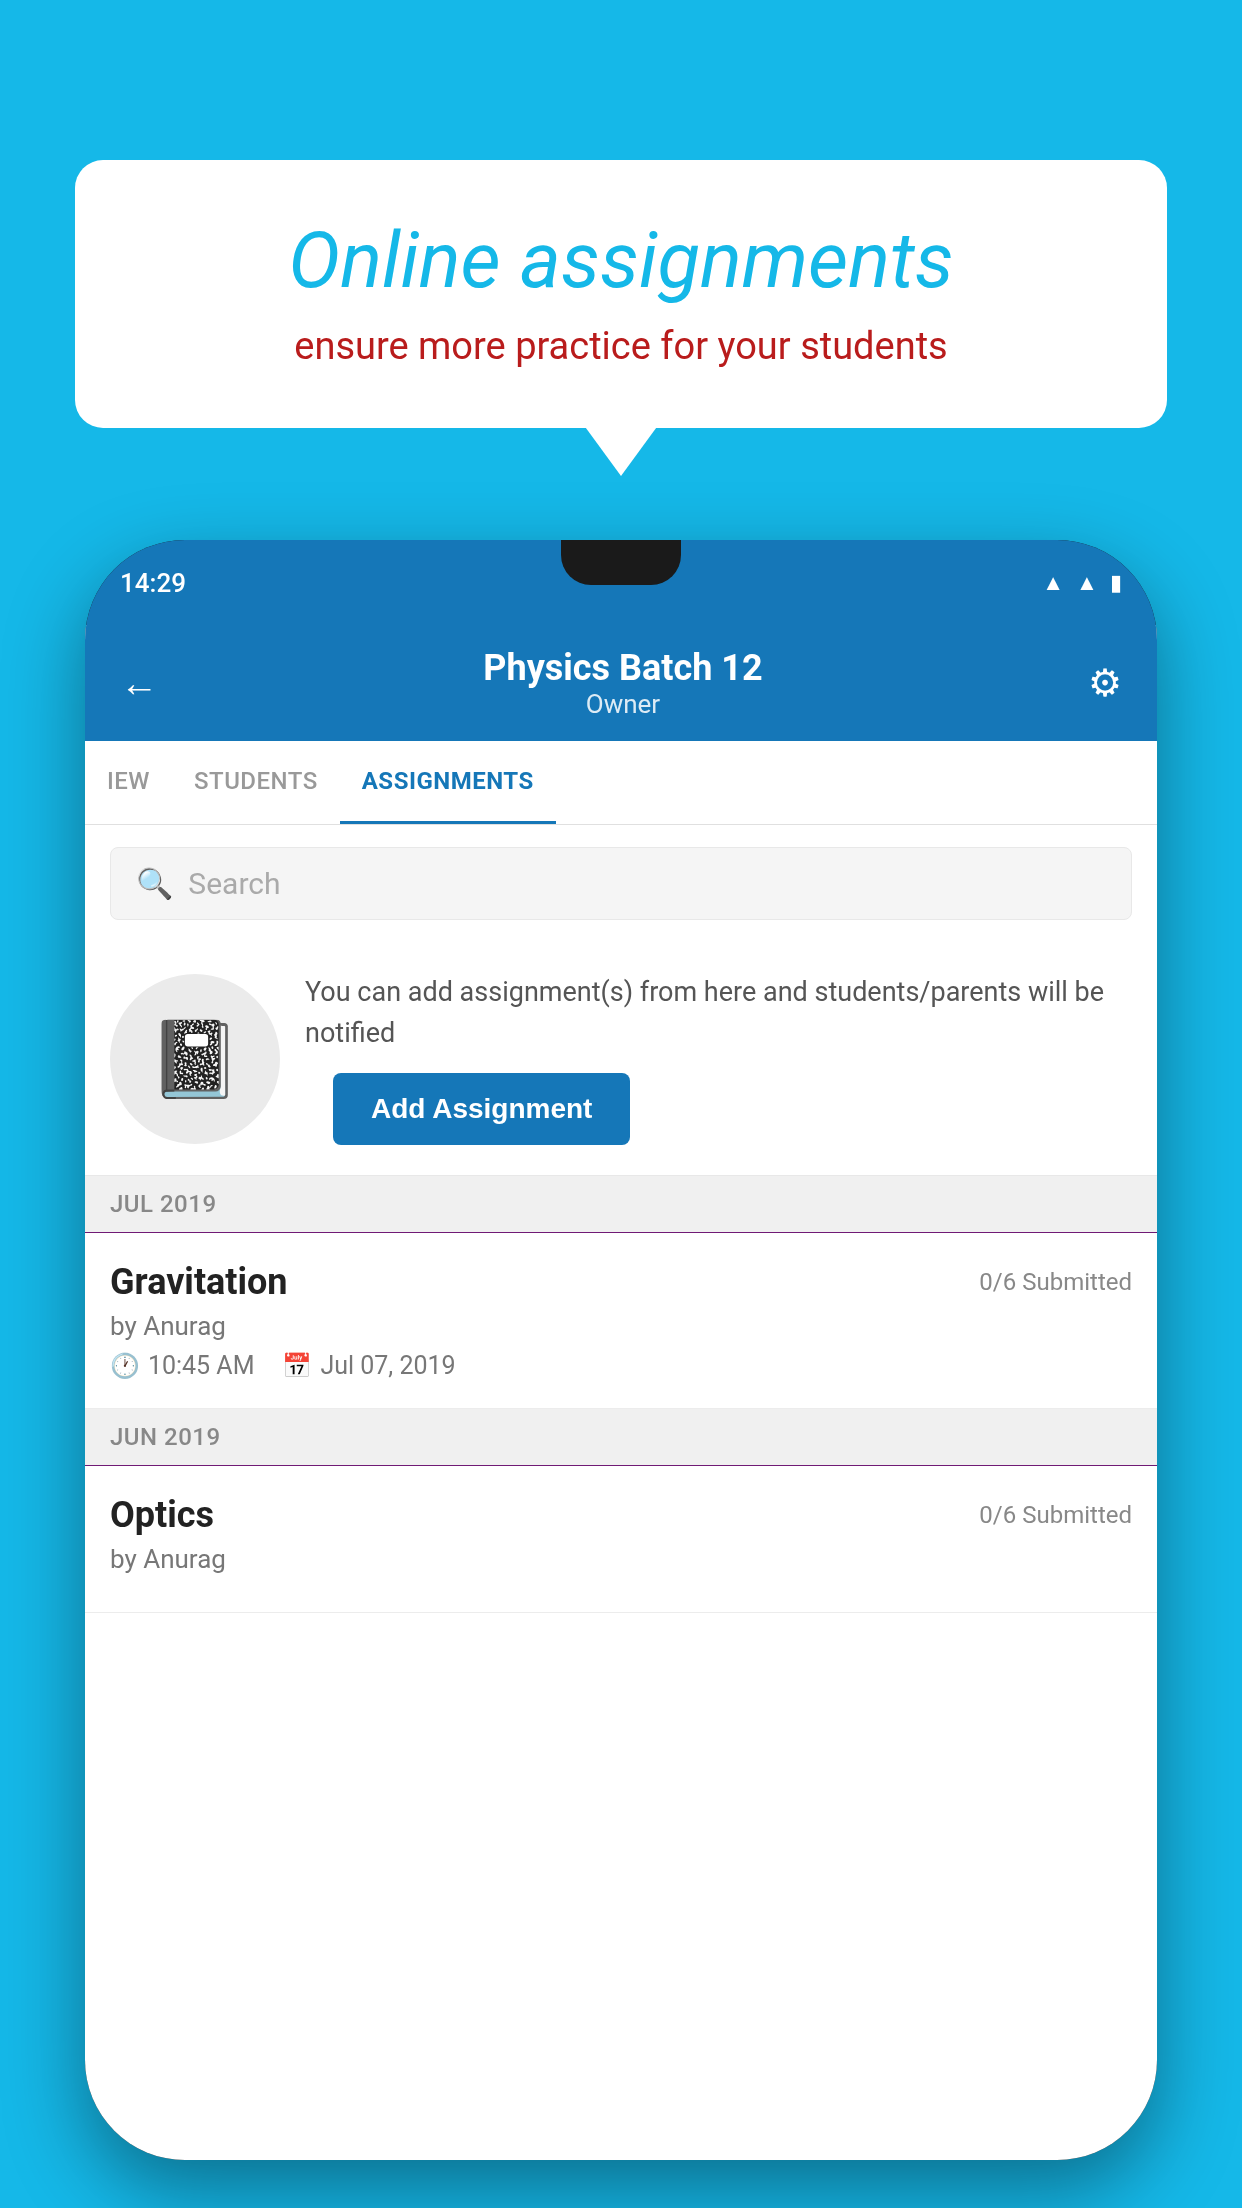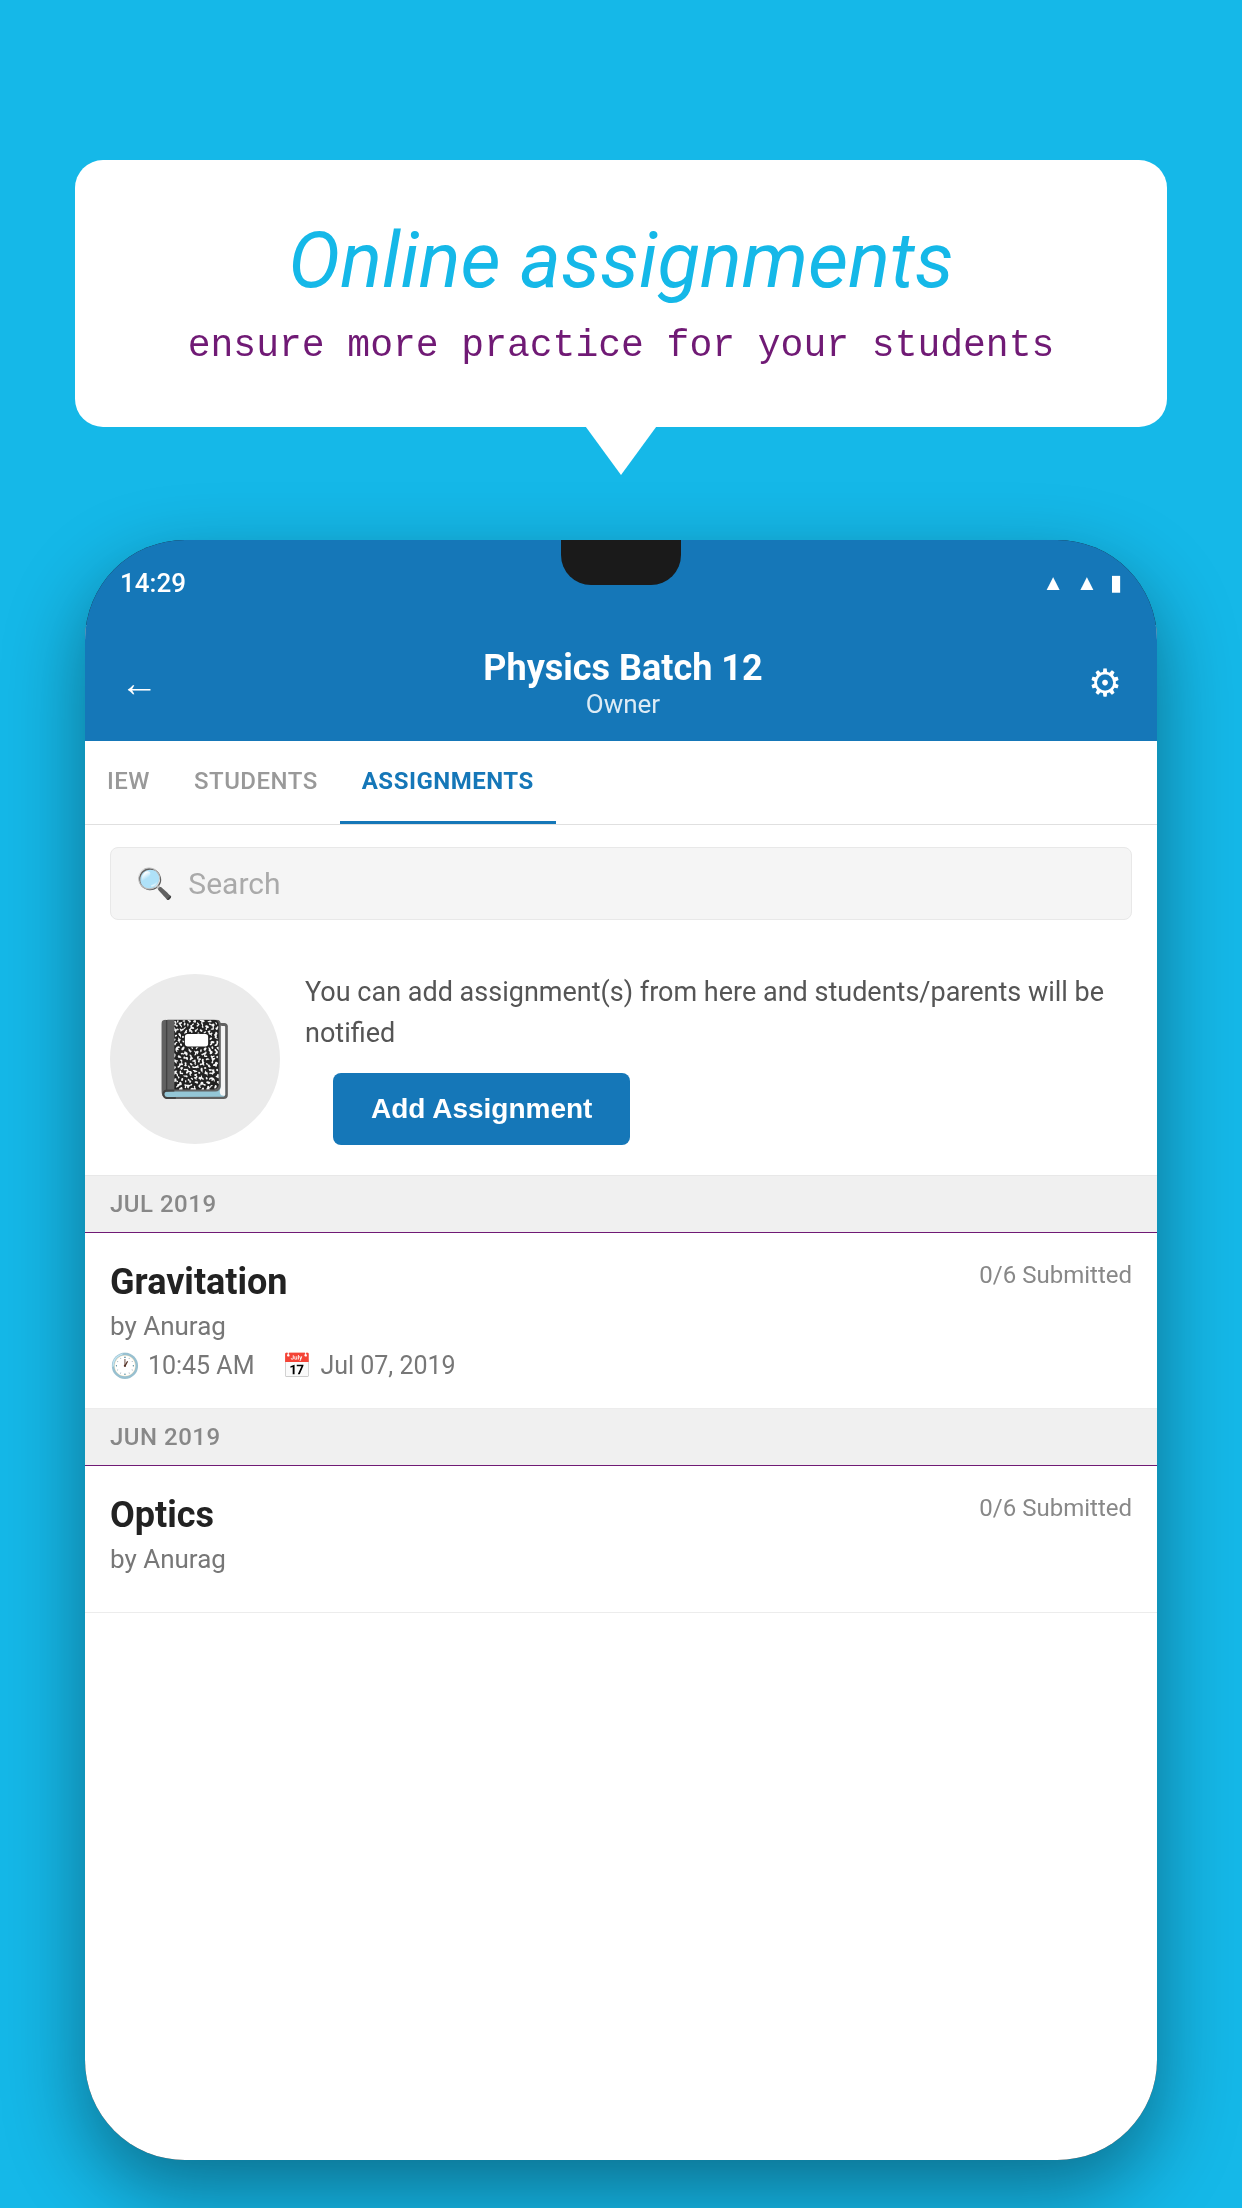--- a/index.html
+++ b/index.html
@@ -45,23 +45,22 @@
     .bubble-title {
       font-size: 78px;
       color: #15b8e8;
       font-weight: 400;
       margin-bottom: 18px;
       font-style: italic;
     }
 
     .bubble-subtitle {
       font-size: 38px;
-      color: #701a75;
+      color: #b91c1c;
       font-weight: 400;
-      font-family: Liberation Mono, monospace;
     }
 
     
     .phone-mockup {
       position: absolute;
       top: 540px;
       left: 85px;
       right: 85px;
       height: 1620px;
       background: #1a1a1a;
@@ -262,21 +261,21 @@
     
     .assignment-item {
       padding: 28px 25px;
       border-bottom: 1px solid #ececec;
       background: white;
     }
 
     .assignment-row-top {
       display: flex;
       justify-content: space-between;
-      align-items: flex-start;
+      align-items: center;
       margin-bottom: 8px;
       gap: 35px;
     }
 
     .assignment-title {
       font-size: 36px;
       font-weight: 700;
       color: #222;
     }
 

